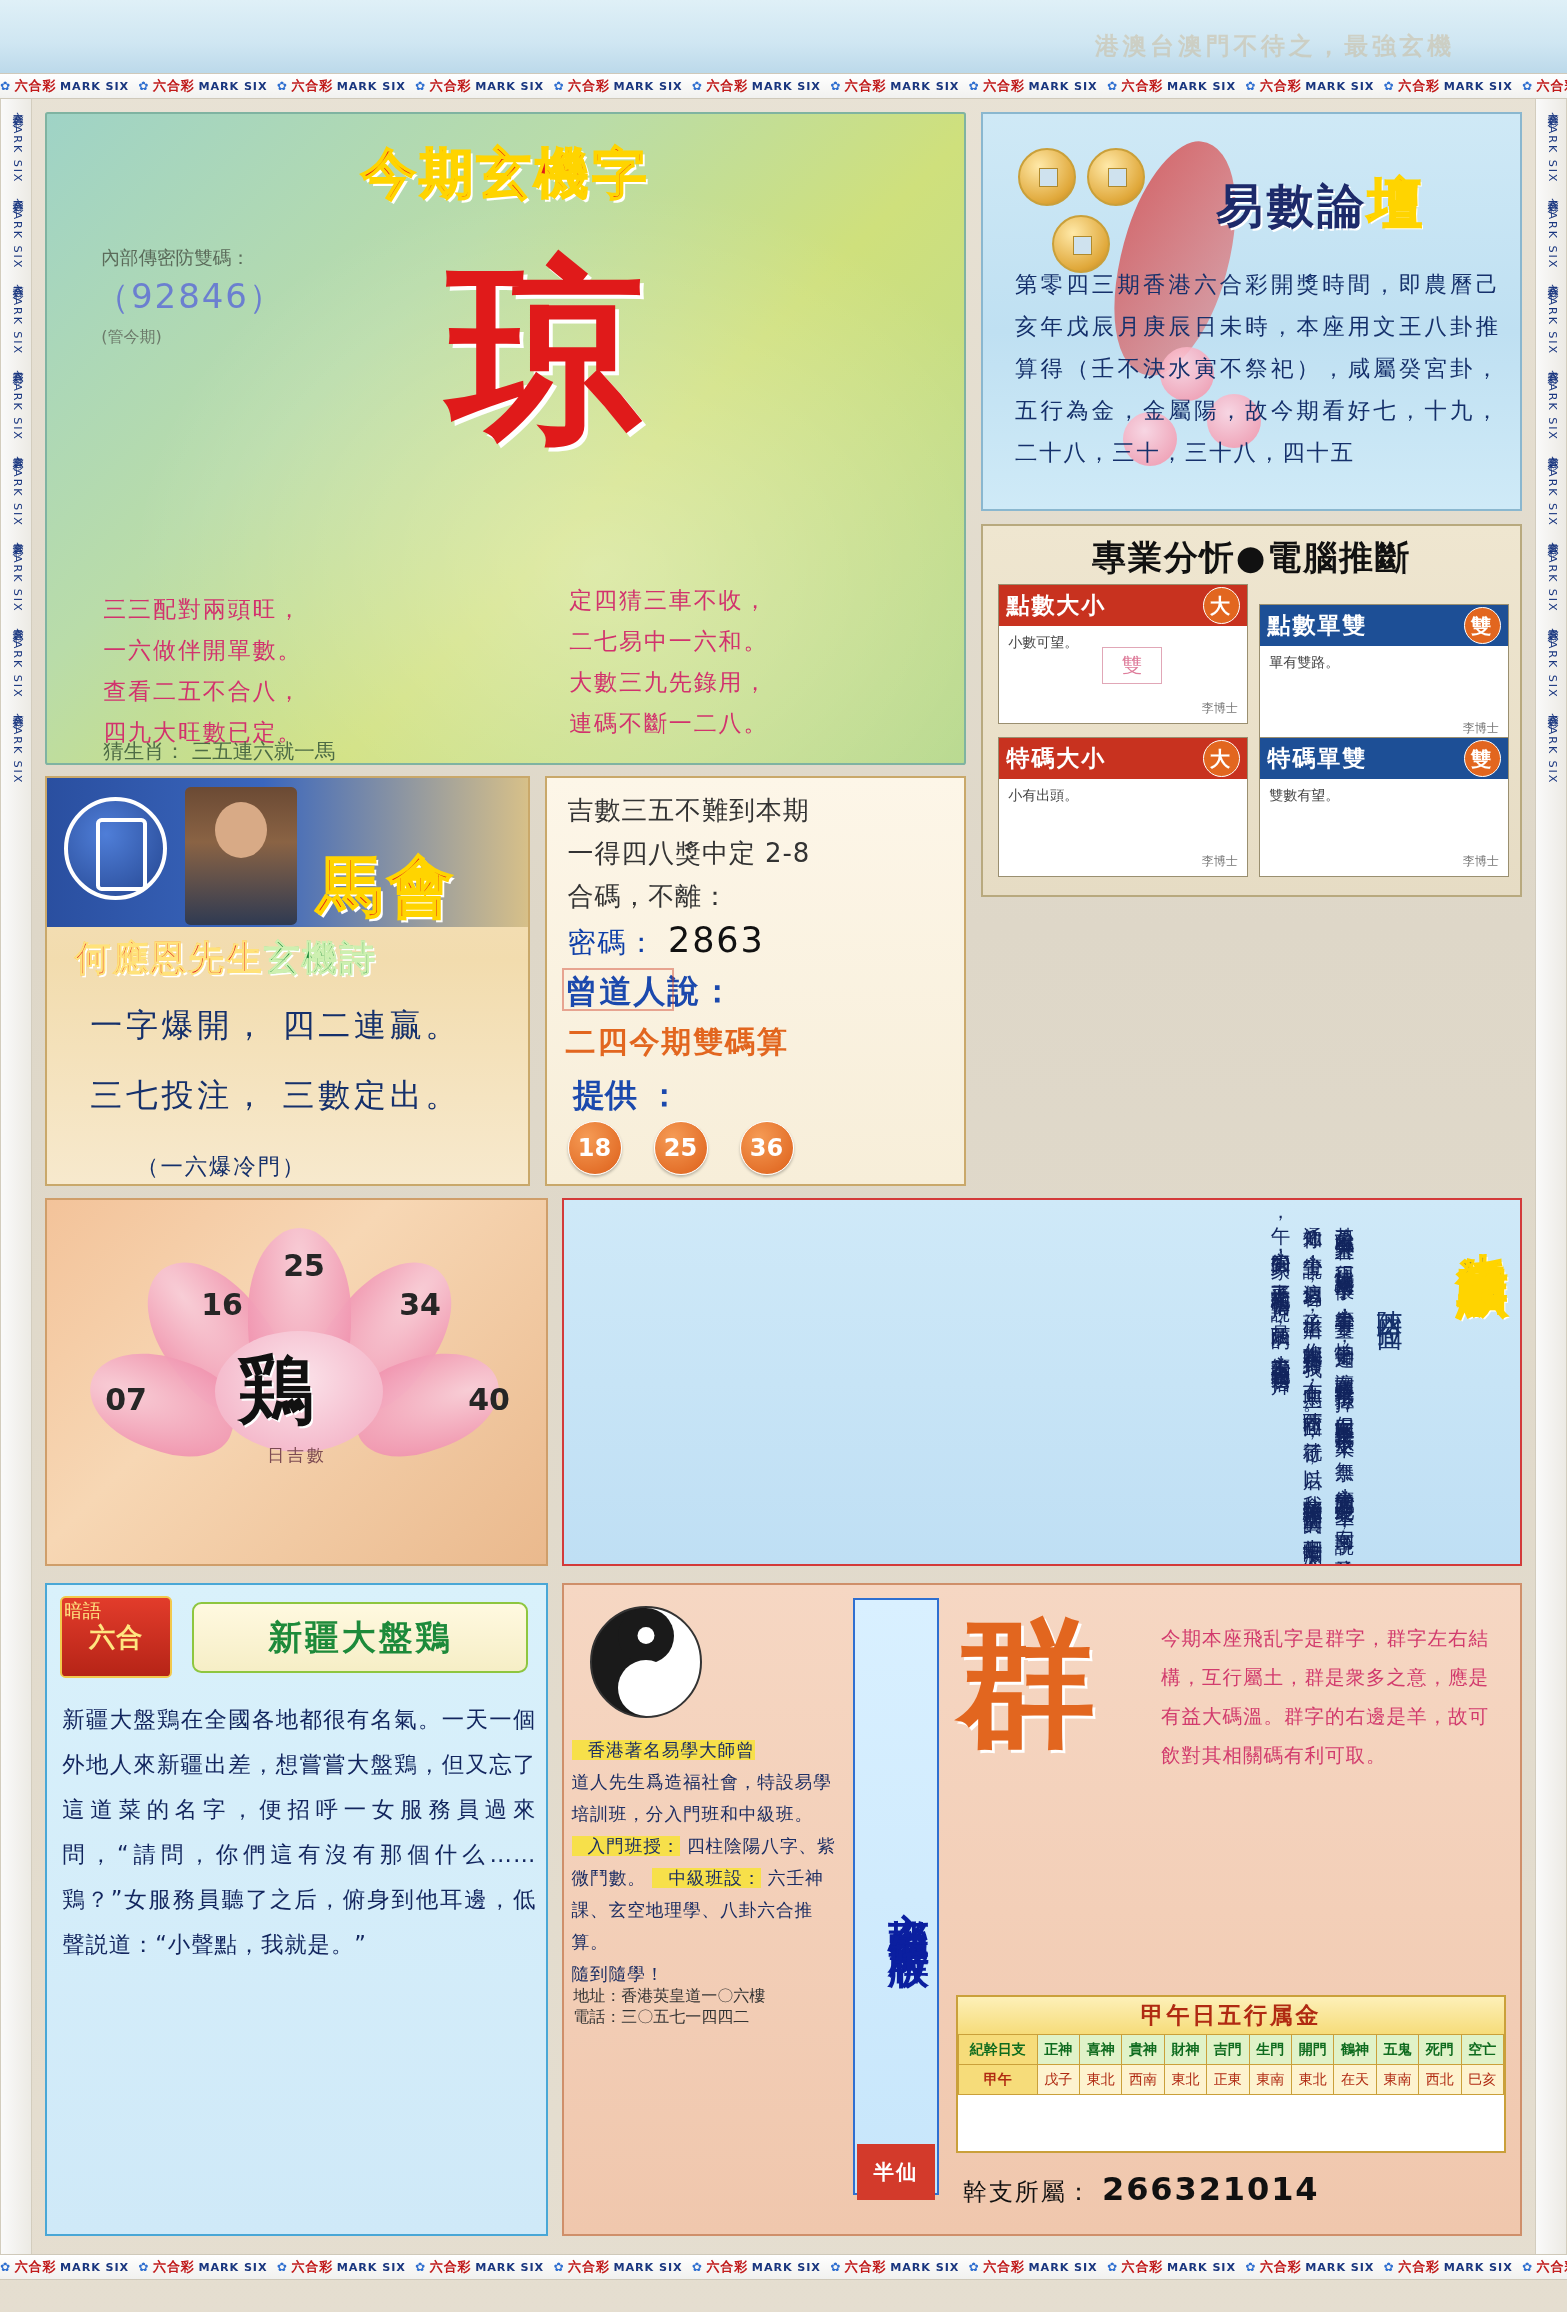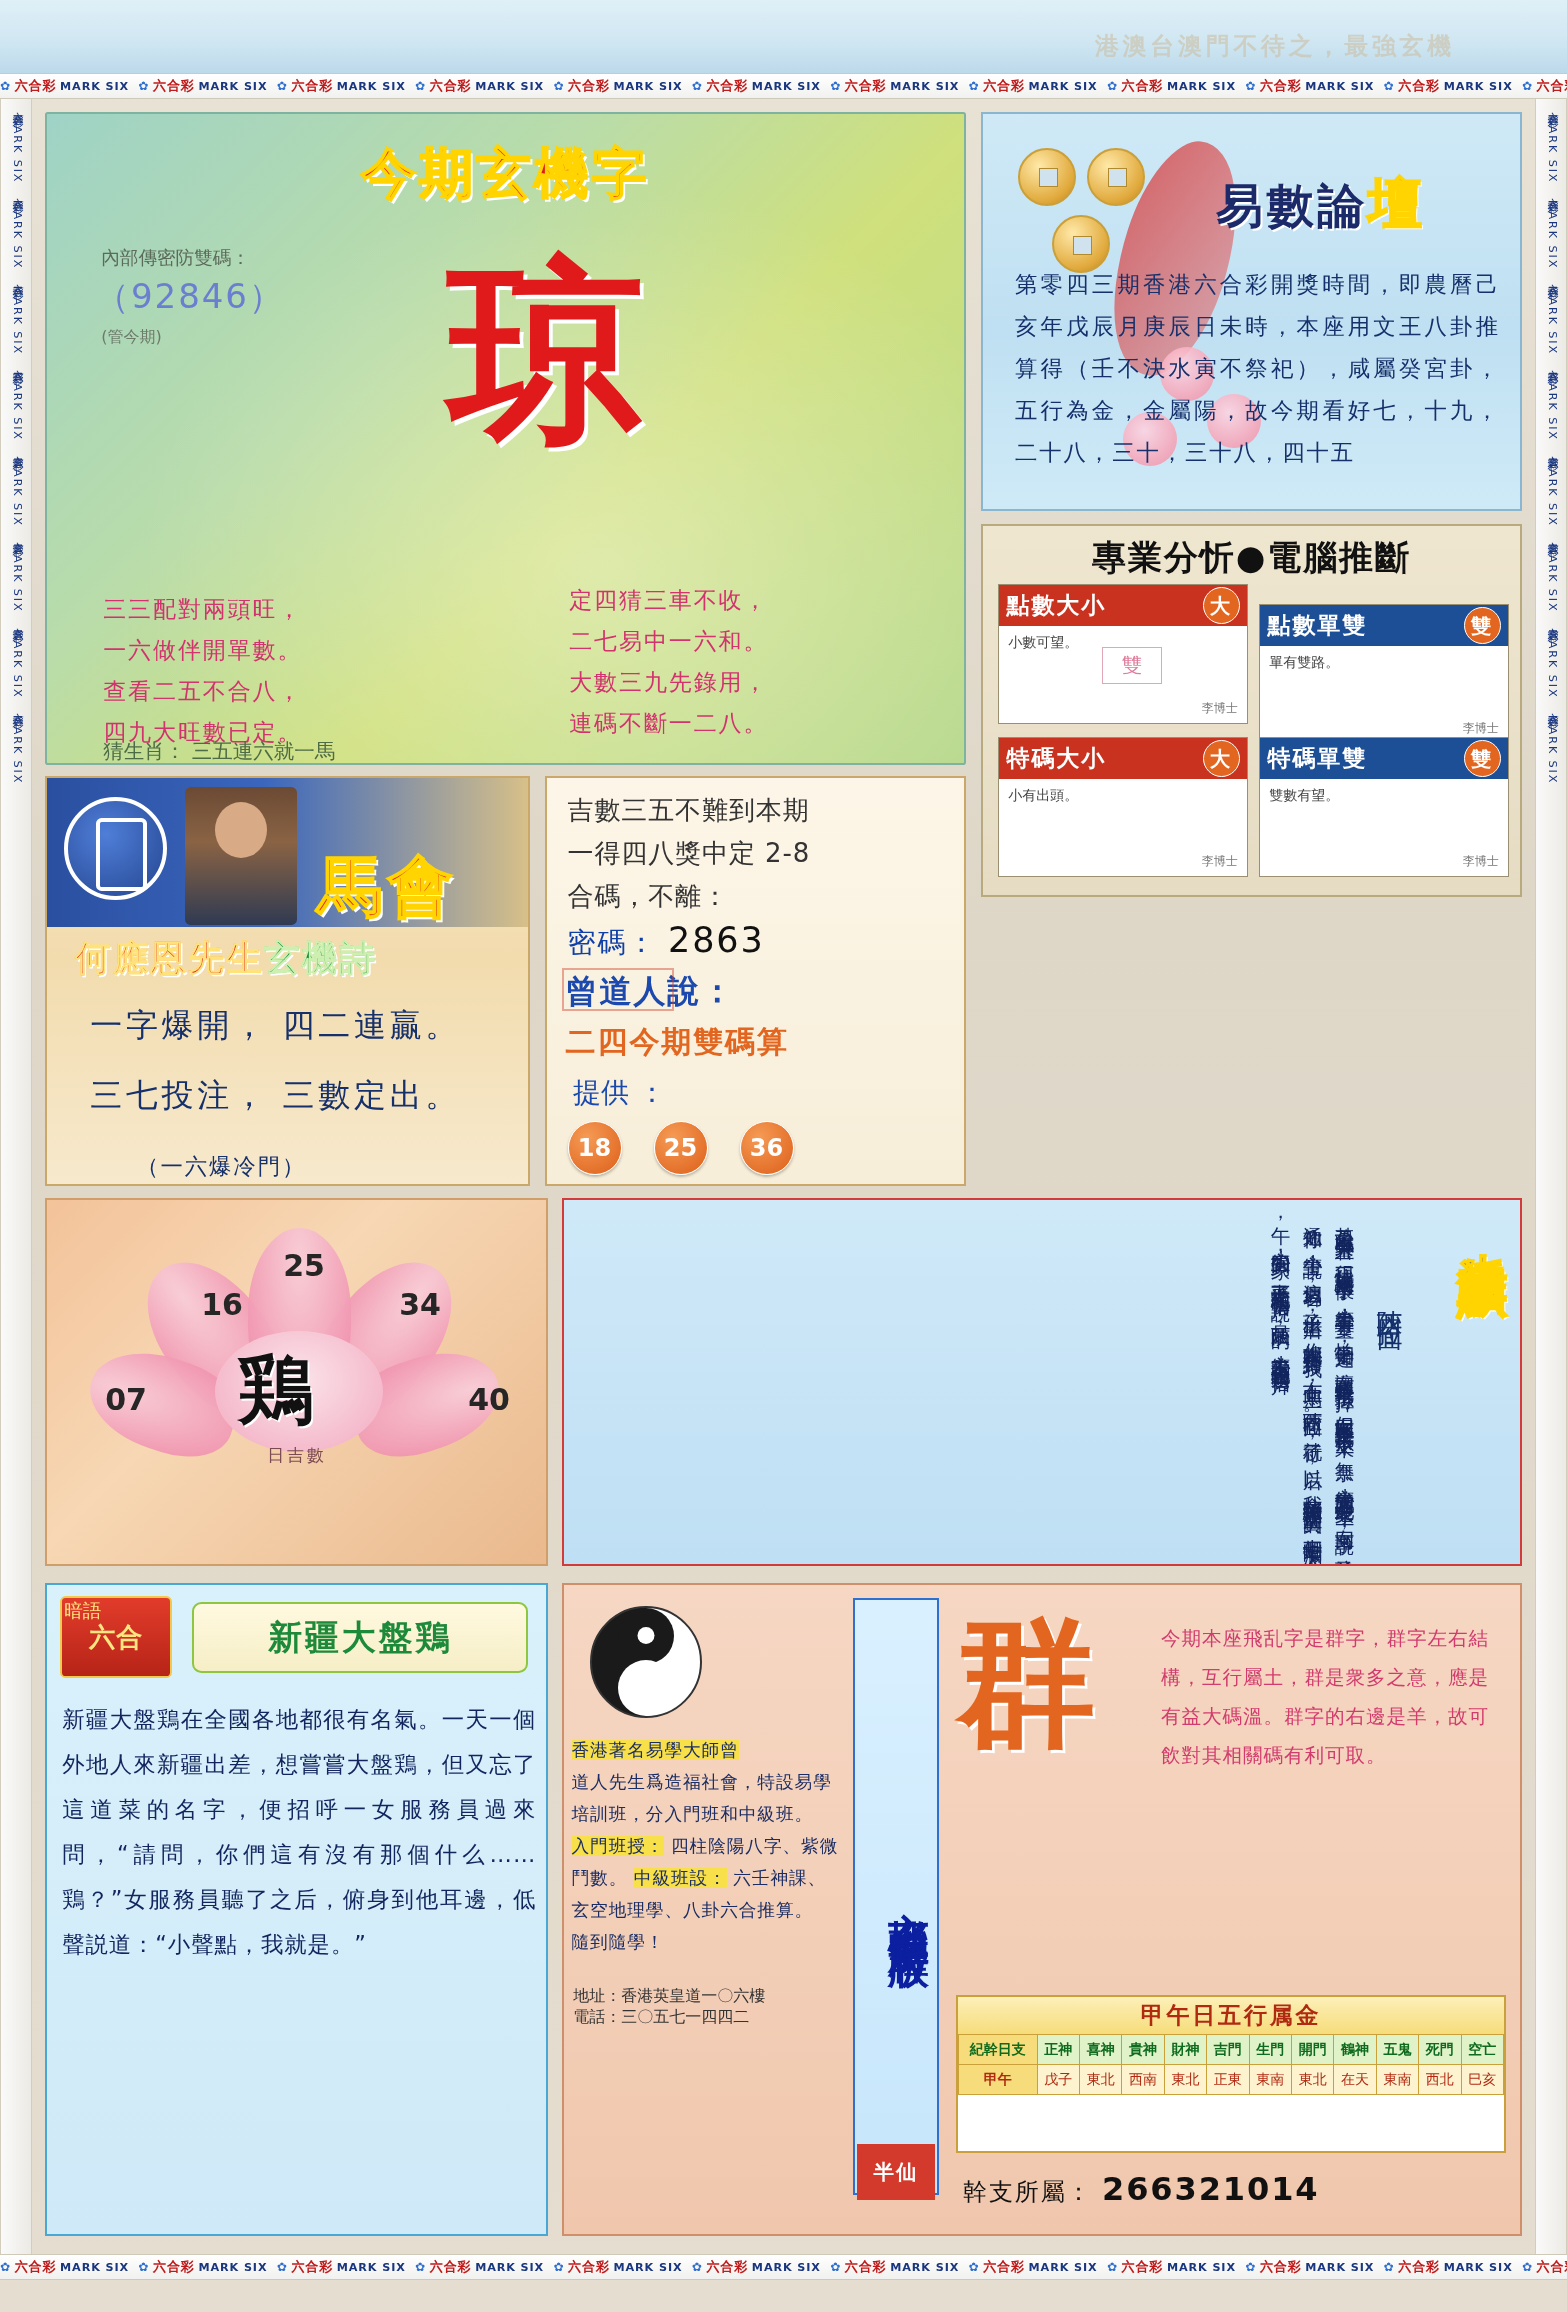--- a/index.html
+++ b/index.html
@@ -250,21 +250,21 @@
   }
   .blkE-say .stamp {
     position:absolute; left:-3.7px; top:-1.9px; width:112px; height:43px;
     border:2.8px solid #d0452f; opacity:.45;
   }
   .blkE-orange {
     position:absolute; left:18.6px; top:244px; font-size:30px; font-weight:bold;
     color:#e2661f; letter-spacing:1.9px;
   }
   .blkE-provide {
-    position:absolute; left:26px; top:296px; font-size:28px; font-weight:normal; color:#1b49ad;
+    position:absolute; left:26px; top:296px; font-size:32px; font-weight:bold; color:#1b49ad;
   }
   .eballs { position:absolute; left:20.5px; top:343px; display:flex; gap:32px; }
   .eball {
     width:54px; height:54px; border-radius:50%;
     background:radial-gradient(circle at 35% 30%, #f59b55, #dd5f19);
     color:#fff; font-size:24px; font-weight:bold;
     display:flex; align-items:center; justify-content:center;
     border:1.9px solid #fff; box-shadow:0 1.9px 2.8px rgba(0,0,0,.25);
   }
 
@@ -381,21 +381,21 @@
   .taiji span{
     position:absolute; left:50%; transform:translateX(-50%);
     width:17px; height:17px; border-radius:50%;
   }
   .taiji .d1{ top:19.6px; background:#fff; }
   .taiji .d2{ bottom:19.6px; background:#1a1a1a; }
   .master {
     position:absolute; left:7.5px; top:149px; width:270px;
     font-size:17.7px; line-height:32px; color:#1b2d63; letter-spacing:0.9px;
   }
-  .master .hl { background:#f7e04a; }
+  .master .hl { background:#f7e04a;padding-left:16px; }
   .master .ln2 { display:block; }
   .master-foot {
     position:absolute; left:9.3px; top:401px; width:270px; font-size:16px; color:#333; line-height:20.5px;
   }
   .vstrip {
     position:absolute; left:289px; top:13px; width:86px; height:597px;
     background:linear-gradient(180deg,#d9f0ff,#c7e6fb);
     border:2.8px solid #2f6fd0;
     writing-mode:vertical-rl; text-orientation:upright;
     font-size:41px; font-weight:bold; color:#0b1fa0; letter-spacing:7.5px;

